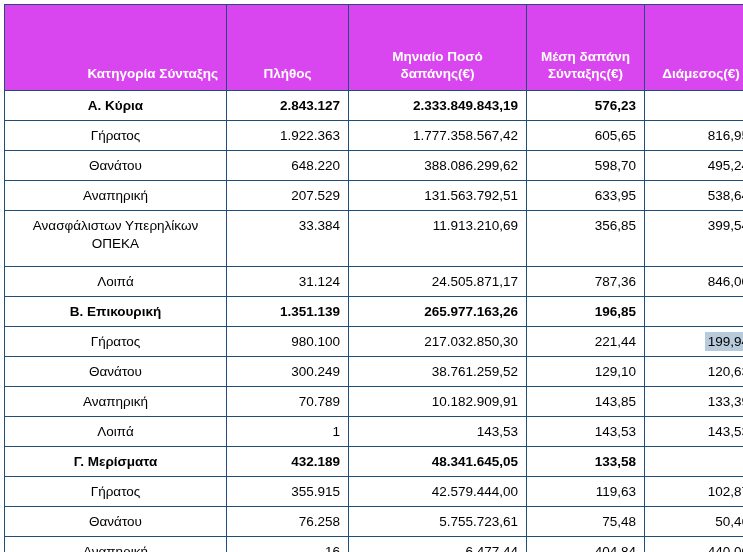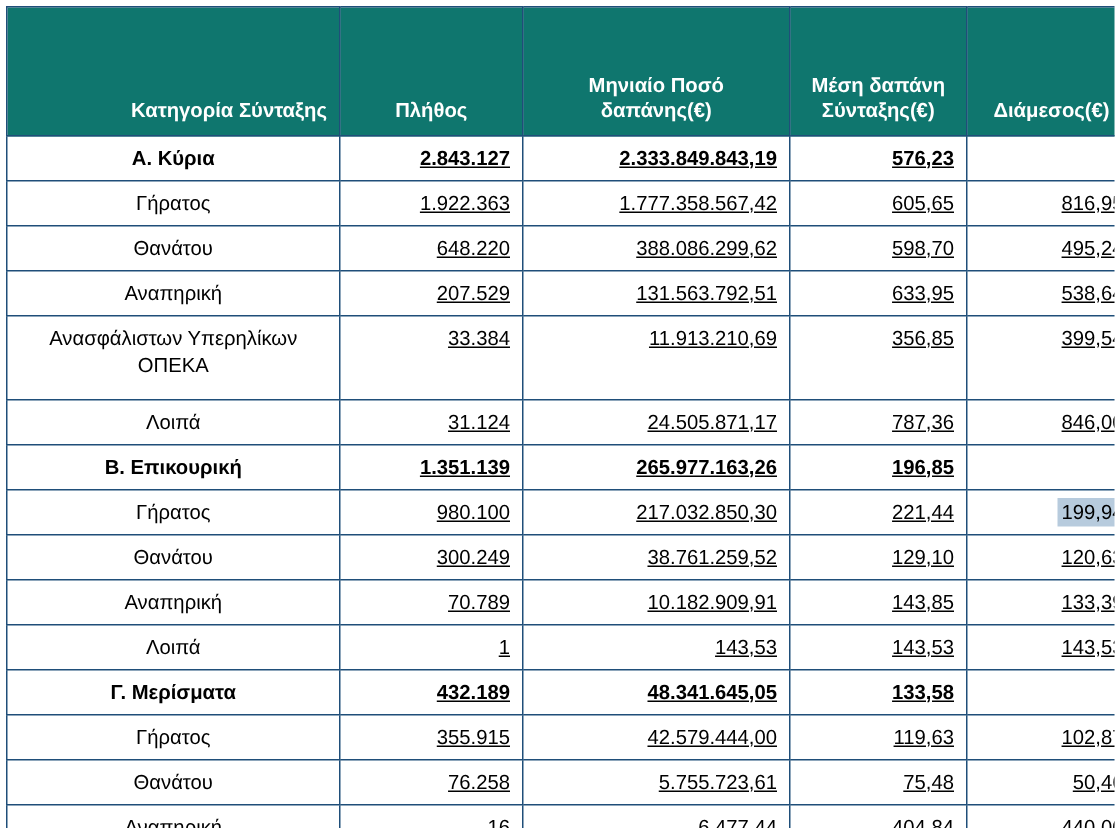--- a/index.html
+++ b/index.html
@@ -27,21 +27,21 @@
     table-layout: fixed;
     font-size: 13.5px;
   }
   table.pension-table col.c-cat    { width: 222px; }
   table.pension-table col.c-count  { width: 122px; }
   table.pension-table col.c-amount { width: 178px; }
   table.pension-table col.c-avg    { width: 118px; }
   table.pension-table col.c-median { width: 113px; }
 
   thead th {
-    background: #0f766e;
+    background: #d946ef;
     color: #ffffff;
     font-weight: bold;
     border: 1px solid #1f4e79;
     vertical-align: bottom;
     padding: 4px 8px 7px 8px;
     line-height: 1.25;
     font-size: 13.5px;
   }
   thead th.h-cat    { text-align: right; }
   thead th.h-count  { text-align: center; }
@@ -54,21 +54,21 @@
     border: 1px solid #1f4e79;
     padding: 5px 8px 5px 8px;
     height: 19px;
     line-height: 1.3;
     vertical-align: middle;
     font-size: 13.5px;
     white-space: nowrap;
     overflow: hidden;
   }
   tbody td.cat { text-align: center; }
-  tbody td.num { text-align: right; text-decoration: underline; }
+  tbody td.num { text-align: right; }
   tbody tr.bold td { font-weight: bold; }
   tbody td.wrap {
     white-space: normal;
     line-height: 1.35;
   }
   tbody tr.tall td { height: 44px; vertical-align: top; padding-top: 6px; }
   tbody tr.tall td.num { vertical-align: top; }
 
   td .hl {
     display: inline-block;

